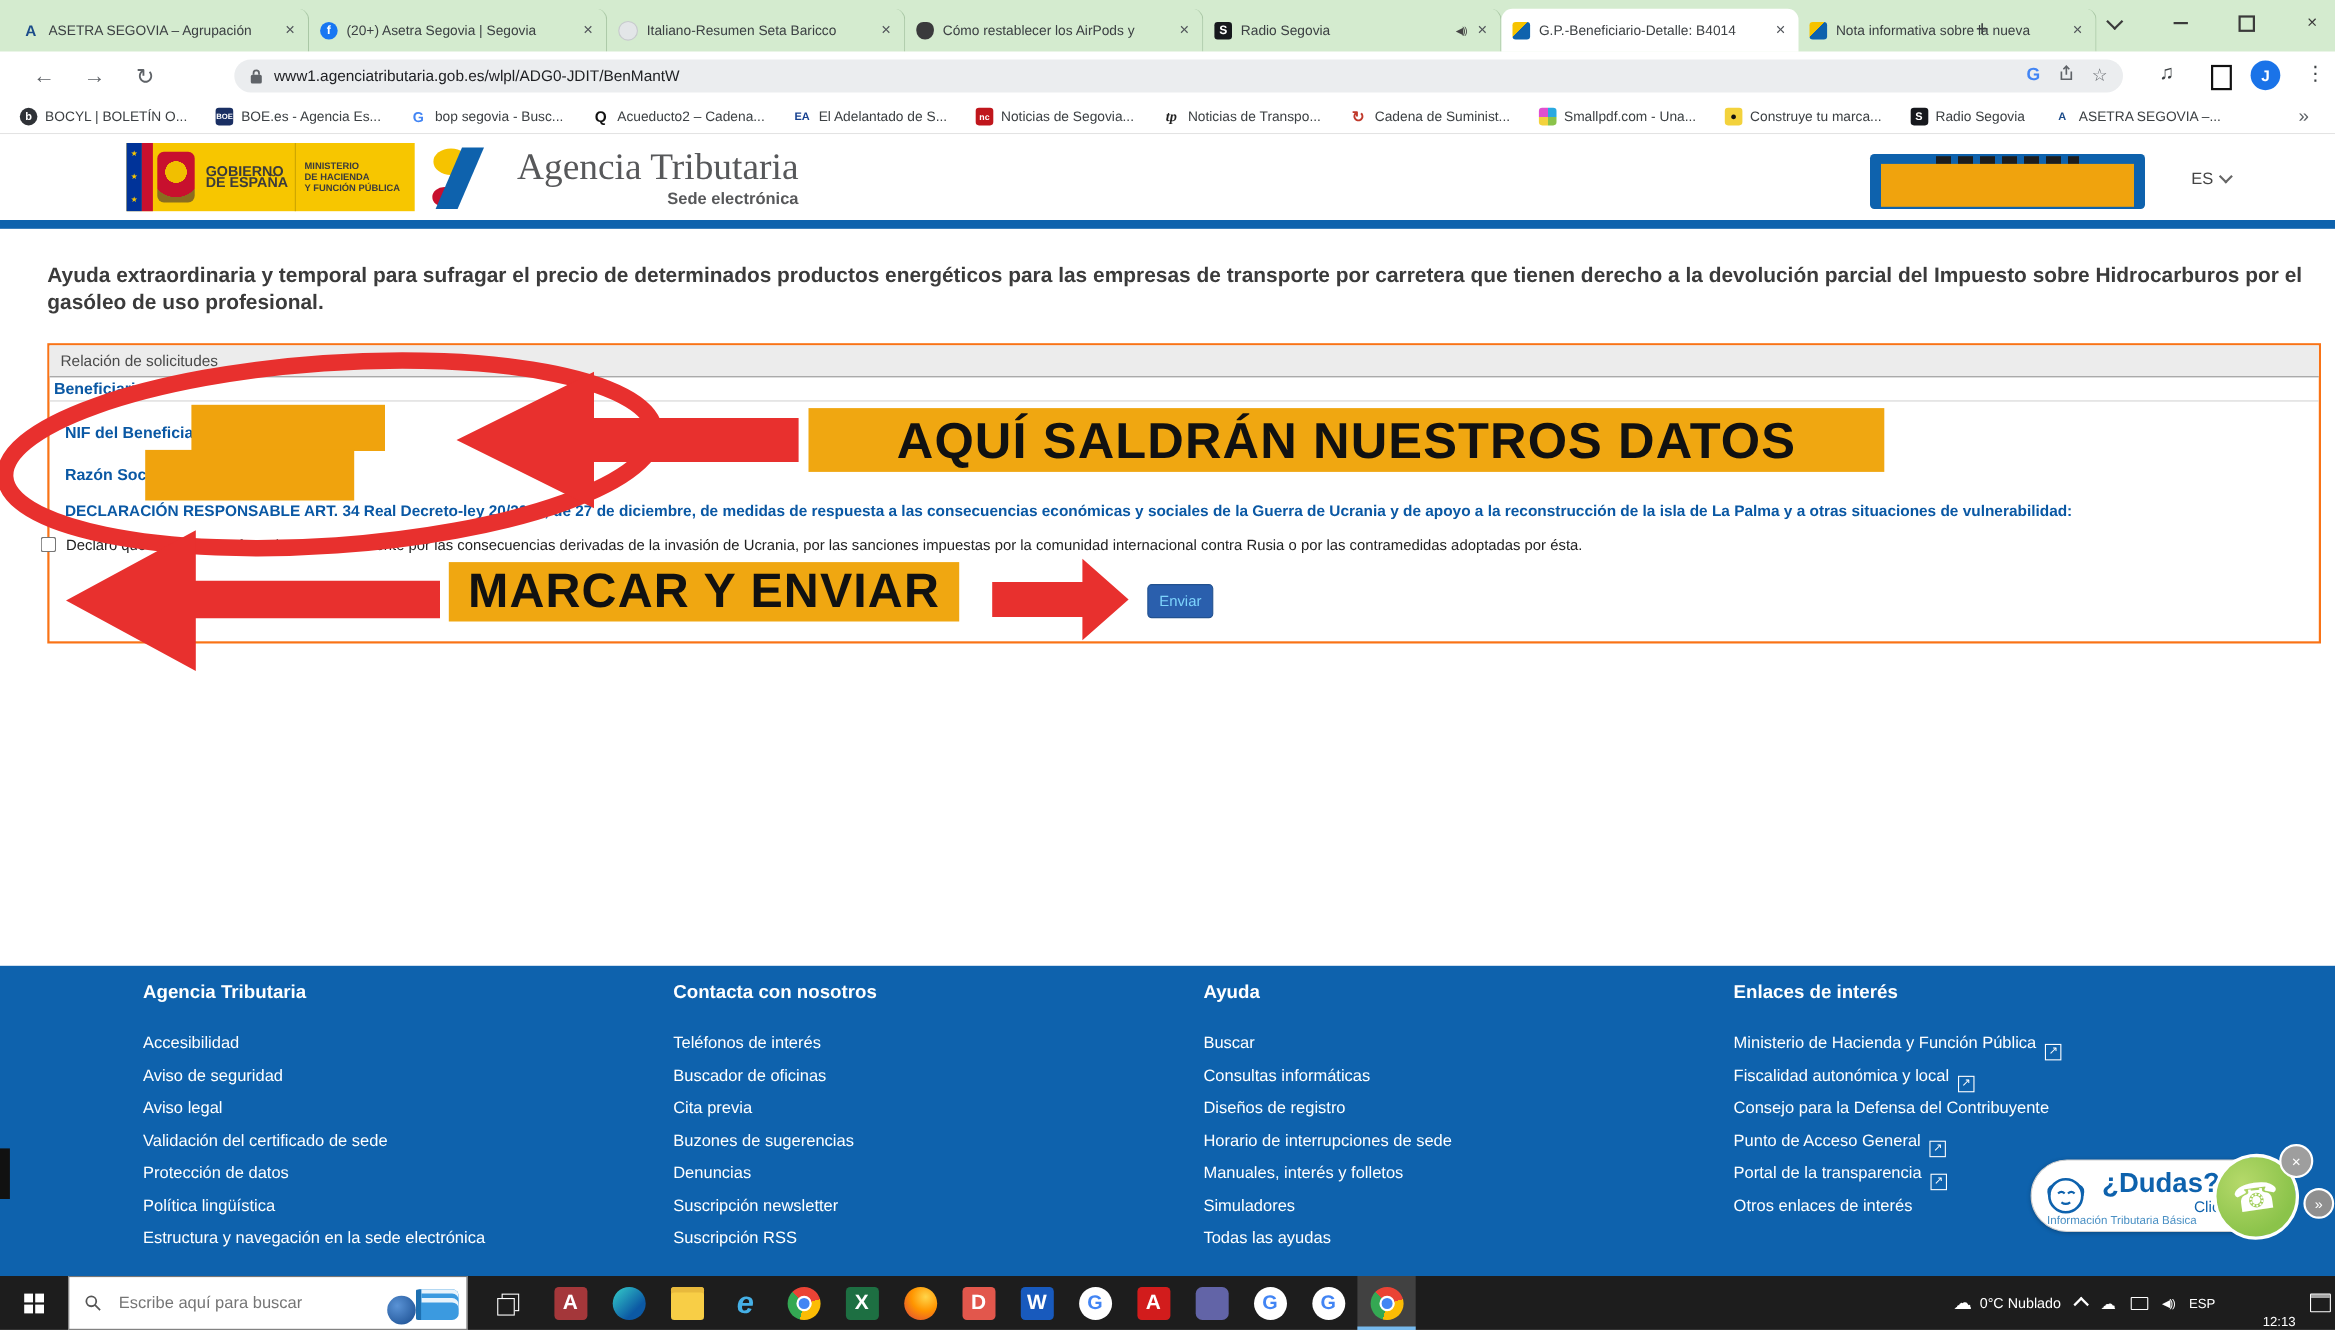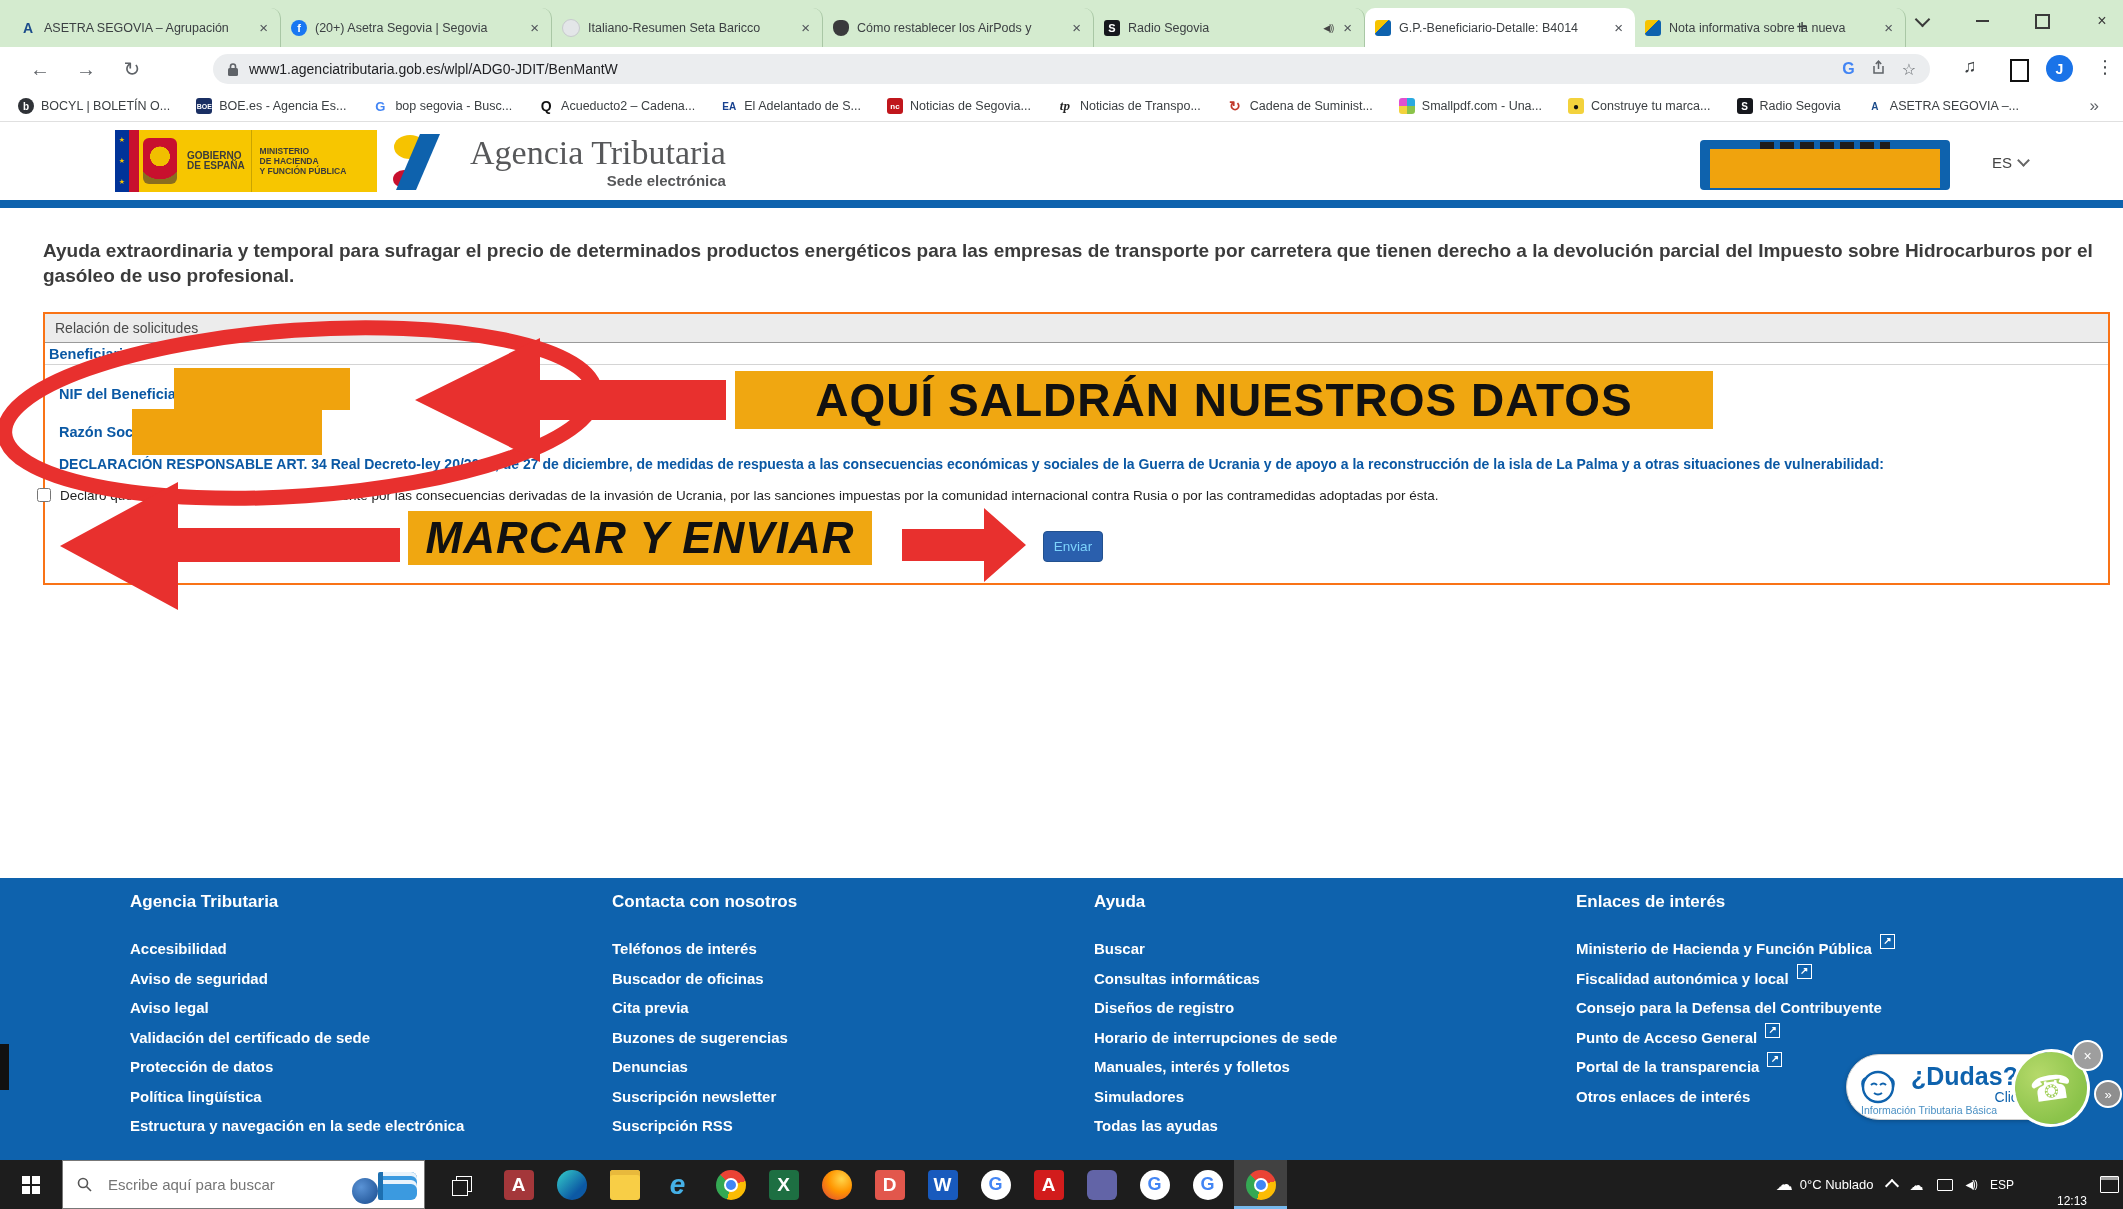--- a/index.html
+++ b/index.html
@@ -59,21 +59,21 @@
   .cadena-icon{color:#c0392b;font-size:14px;font-weight:800;}
   .smallpdf-icon{background:conic-gradient(#2aa9e0 0 25%,#8bc34a 25% 50%,#f3d23c 50% 75%,#e04fd0 75%);}
   .marca-icon{background:#f3d23c;color:#111;border-radius:3px;}
   .bmore{margin-left:auto;margin-right:24px;font-size:17px;color:#5f6368;}
   
   .pagehead{position:absolute;left:0;top:122px;width:2123px;height:78px;background:#fff;}
   .govblock{position:absolute;left:115px;top:8px;width:262px;height:62px;background:#f7c600;display:flex;align-items:stretch;}
   .eustrip{width:14px;background:#039;display:flex;flex-direction:column;align-items:center;justify-content:space-around;color:#f7c600;font-size:7px;}
   .redstrip{width:10px;background:#c8102e;}
   .coat{width:34px;margin:8px 4px;background:radial-gradient(circle at 50% 40%,#f1bf00 0 30%,#c8102e 31% 70%,#8a6d1f 71%);border-radius:6px;}
-  .govtxt{display:flex;flex-direction:column;justify-content:center;font-size:10px;font-weight:700;color:#3b3b3b;line-height:10px;padding:0 6px;border-right:1px solid #caa400;}
+  .govtxt{display:flex;flex-direction:column;justify-content:center;font-size:13px;font-weight:700;color:#3b3b3b;line-height:10px;padding:0 6px;border-right:1px solid #caa400;}
   .mintxt{display:flex;flex-direction:column;justify-content:center;font-size:8.5px;font-weight:700;color:#3b3b3b;line-height:10px;padding:0 8px;}
   .brand{position:absolute;left:470px;top:12px;}
   .brandname{font-family:"Liberation Serif",serif;font-size:34px;color:#57585a;}
   .brandsub{font-size:15px;font-weight:700;color:#57585a;text-align:right;margin-top:0;}
   .hdate{position:absolute;left:1690px;top:30px;width:150px;font-size:14px;color:#666;text-align:right;}
   .hbtn{position:absolute;left:1700px;top:18px;width:250px;height:50px;background:#0e62ad;border-radius:4px;}
   .hbtn .peek{position:absolute;left:60px;top:2px;width:130px;height:7px;
       background:repeating-linear-gradient(90deg,#1d1d1d 0 14px,transparent 14px 20px);}
   .hbtn .redact{position:absolute;left:10px;top:9px;right:10px;bottom:2px;background:#f0a30d;}
   .hlang{position:absolute;left:1992px;top:32px;font-size:15px;color:#444;display:flex;gap:7px;align-items:center;}
@@ -91,29 +91,29 @@
   .decl{position:absolute;left:14px;top:142px;width:2030px;font-size:14px;font-weight:700;color:#0a58a4;white-space:nowrap;overflow:hidden;}
   .chkrow{position:absolute;left:-10px;top:174px;display:flex;align-items:flex-start;gap:9px;width:2060px;}
   .chkrow input{width:14px;height:14px;margin:0;}
   .chktext{font-size:13.5px;color:#222;white-space:nowrap;overflow:hidden;}
   .enviar{position:absolute;left:998px;top:217px;width:60px;height:31px;background:#2a5fad;border:1px solid #22518f;
           border-radius:4px;color:#7dd3fc;font-size:13.5px;display:flex;align-items:center;justify-content:center;}
   
   .ylabel{position:absolute;background:#f0a711;color:#111;font-weight:700;text-align:center;
           white-space:nowrap;z-index:35;letter-spacing:1px;}
   #ylabel1{left:735px;top:371px;width:978px;height:58px;font-size:46px;line-height:58px;}
-  #ylabel2{left:408px;top:511px;width:464px;height:54px;font-size:44px;line-height:54px;font-style:italic;}
+  #ylabel2{left:408px;top:511px;width:464px;height:54px;font-size:44px;line-height:54px;}
   #annosvg{position:absolute;left:0;top:0;z-index:45;pointer-events:none;}
   .blackmark{position:absolute;left:0;top:1044px;width:9px;height:46px;background:#111;z-index:50;}
   
   .footer{position:absolute;left:0;top:878px;width:2123px;height:282px;background:#0e62ad;color:#fff;}
   .fcols{position:absolute;left:130px;top:14px;display:flex;}
   .fcol{width:482px;}
   .fcol h3{font-size:17px;font-weight:700;margin:0 0 22px 0;}
-  .flink{font-size:15px;line-height:29.5px;display:flex;align-items:flex-start;gap:8px;font-weight:bold;}
+  .flink{font-size:15px;line-height:29.5px;display:flex;align-items:flex-end;gap:8px;}
   .ext{width:13px;height:13px;border:1.5px solid #fff;font-size:10px;line-height:11px;text-align:center;display:inline-block;}
   
   .dudas{position:absolute;left:1846px;top:1054px;width:232px;height:64px;background:#fff;border:1px solid #cfcfcf;
          border-radius:34px;z-index:60;box-shadow:0 1px 4px rgba(0,0,0,.25);}
   .dface{position:absolute;left:10px;top:11px;}
   .dtitle{position:absolute;left:64px;top:7px;font-size:25px;font-weight:700;color:#0e62ad;}
   .dcta{position:absolute;right:30px;top:34px;font-size:14px;color:#0e62ad;}
   .dsub{position:absolute;left:14px;bottom:3px;font-size:10.5px;color:#4a90c4;}
   .dphone{position:absolute;left:2012px;top:1049px;width:72px;height:72px;border-radius:50%;z-index:61;
           background:radial-gradient(circle at 35% 30%,#b5d96a,#8bc34a 70%);border:3px solid #fff;

